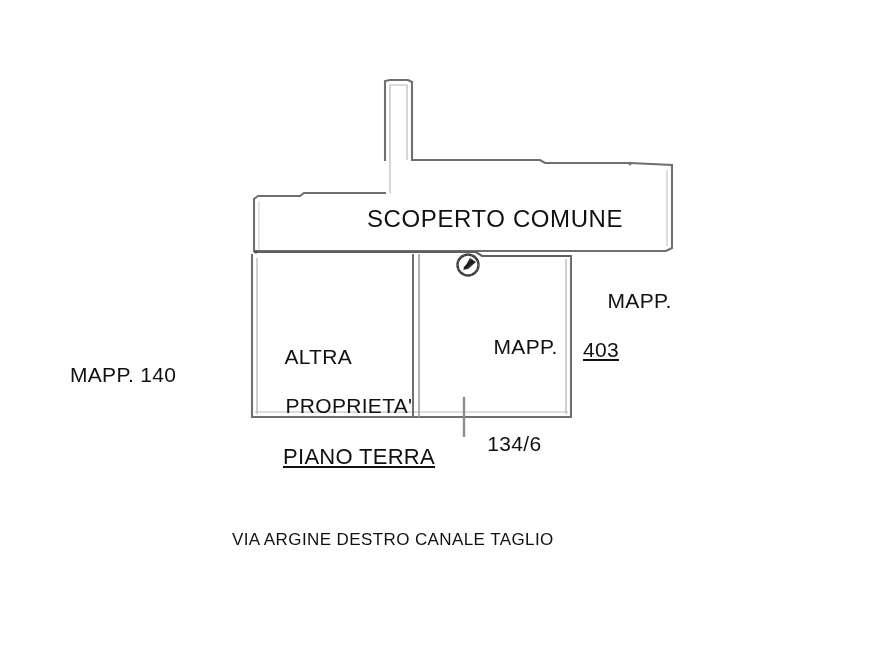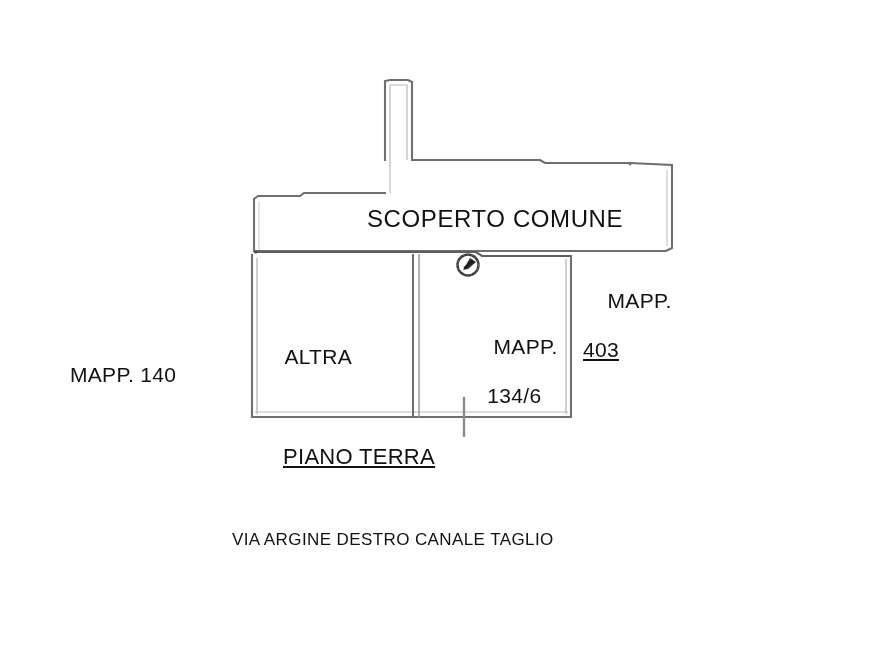--- a/index.html
+++ b/index.html
@@ -49,21 +49,21 @@
     left: 261px;
     top: 320px;
     font-size: 21px;
   }
   .lbl-mapp1346 {
     left: 469px;
     top: 310px;
     font-size: 21px;
     text-align: center;
   }
-  .lbl-mapp1346 .line2 { display: block; margin-left: 2px; }
+  .lbl-mapp1346 .line2 { display: block; margin-left: 2px; margin-top: 48px; }
   .lbl-mapp403 {
     left: 583px;
     top: 264px;
     font-size: 21px;
   }
   .lbl-mapp403 .line2 { display: block; text-decoration: underline; }
   .lbl-mapp140 {
     left: 70px;
     top: 327px;
     font-size: 21px;
@@ -140,20 +140,21 @@
     </g>
 
     <circle cx="630" cy="164" r="1.4" fill="#6f6f6f"></circle>
     <circle cx="256" cy="252" r="1.6" fill="#4e4e4e"></circle>
   </svg>
 
   <div class="label lbl-scoperto">SCOPERTO COMUNE</div>
 
   <div class="label lbl-altra">
     <span>ALTRA</span><br>
+    <span>PROPRIETA'</span>
   </div>
 
   <div class="label lbl-mapp1346">
     <span>MAPP.</span>
     <span class="line2">134/6</span>
   </div>
 
   <div class="label lbl-mapp403">
     <span>MAPP.</span>
     <span class="line2">403</span>

